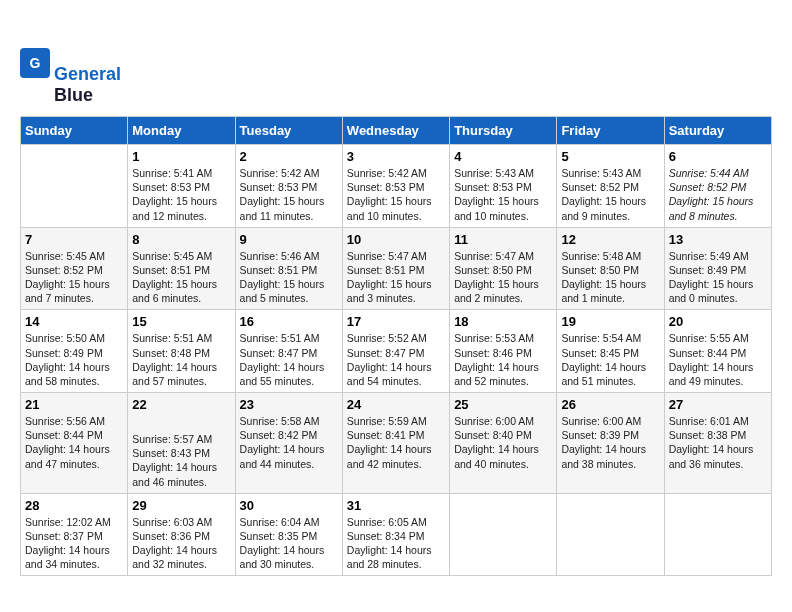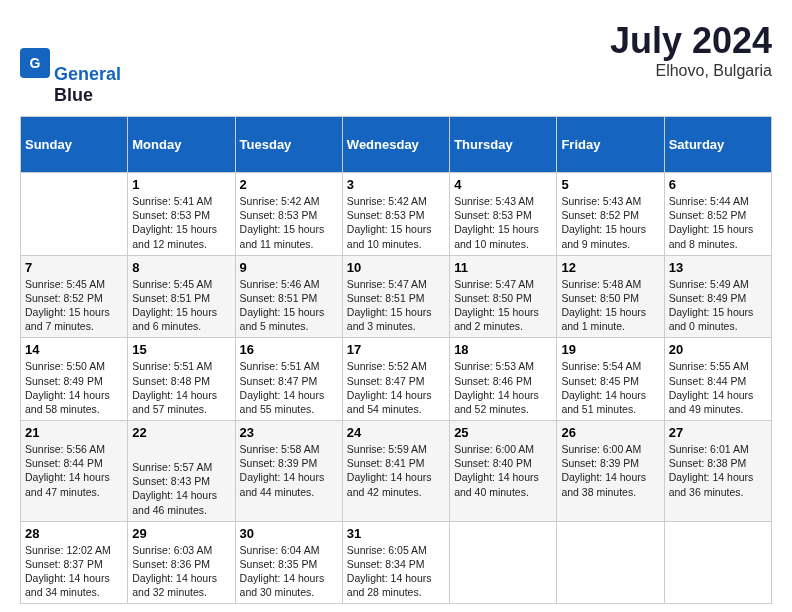--- a/index.html
+++ b/index.html
@@ -38,21 +38,21 @@
       color: #333;
     }
     .calendar {
       width: 100%;
       border-collapse: collapse;
       font-size: 11px;
     }
     .calendar th {
       background-color: #1565c0;
       color: #fff;
-      padding: 20px 4px;
+      padding: 6px 4px;
       text-align: left;
       font-size: 13px;
       font-weight: bold;
       border: 1px solid #ccc;
     }
     .calendar td {
       border: 1px solid #ccc;
       vertical-align: top;
       padding: 4px;
       width: calc(100% / 7);
@@ -84,24 +84,20 @@
   <div class="logo">
     <svg class="logo-icon" viewBox="0 0 30 30">
       <rect x="0" y="0" width="30" height="30" rx="4" fill="#1565c0"></rect>
       <text x="15" y="20" text-anchor="middle" fill="white" font-size="14" font-weight="bold" font-family="Arial">G</text>
     </svg>
     <div>
       <div style="font-size:18px;font-weight:bold;color:#1565c0;margin-top:44px;">General</div>
       <div style="font-size:18px;font-weight:bold;color:#1a1a2e;">Blue</div>
     </div>
   </div>
-  <div class="title-block">
-    <div class="month-title">July 2024</div>
-    <div class="location">Elhovo, Bulgaria</div>
-  </div>
 </div>
 
 <table class="calendar">
   <thead>
     <tr>
     <th>Sunday</th>
         <th>Monday</th>
         <th>Tuesday</th>
         <th>Wednesday</th>
         <th>Thursday</th>
@@ -142,21 +138,21 @@
         </td>
         <td>
           <span class="day-number">5</span>
           <div class="day-info" style="white-space: pre-line;">Sunrise: 5:43 AM
 Sunset: 8:52 PM
 Daylight: 15 hours
 and 9 minutes.</div>
         </td>
         <td>
           <span class="day-number">6</span>
-          <div class="day-info" style="white-space: pre-line;">Sunrise: 5:44 AM
+          <div class="day-info" style="white-space: pre-line; font-style: italic;">Sunrise: 5:44 AM
 Sunset: 8:52 PM
 Daylight: 15 hours
 and 8 minutes.</div>
         </td>
       </tr>
       <tr>
         <td>
           <span class="day-number">7</span>
           <div class="day-info" style="white-space: pre-line;">Sunrise: 5:45 AM
 Sunset: 8:52 PM
@@ -268,21 +264,21 @@
         <td>
           <span class="day-number">22</span>
           <div class="day-info" style="white-space: pre-line; margin-top: 20px;">Sunrise: 5:57 AM
 Sunset: 8:43 PM
 Daylight: 14 hours
 and 46 minutes.</div>
         </td>
         <td>
           <span class="day-number">23</span>
           <div class="day-info" style="white-space: pre-line;">Sunrise: 5:58 AM
-Sunset: 8:39 PM
+Sunset: 8:42 PM
 Daylight: 14 hours
 and 44 minutes.</div>
         </td>
         <td>
           <span class="day-number">24</span>
           <div class="day-info" style="white-space: pre-line;">Sunrise: 5:59 AM
 Sunset: 8:41 PM
 Daylight: 14 hours
 and 42 minutes.</div>
         </td>

